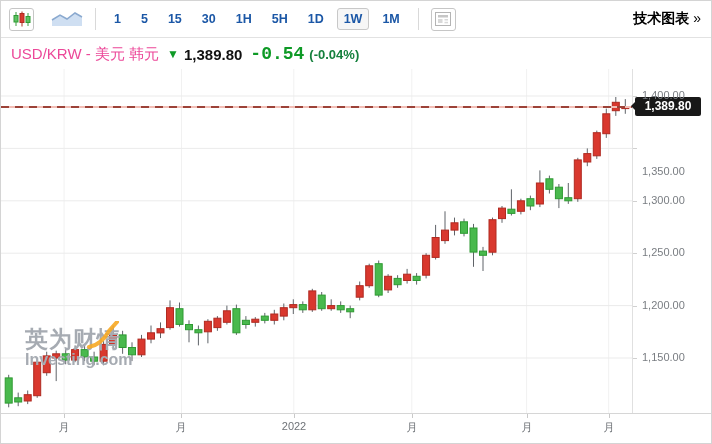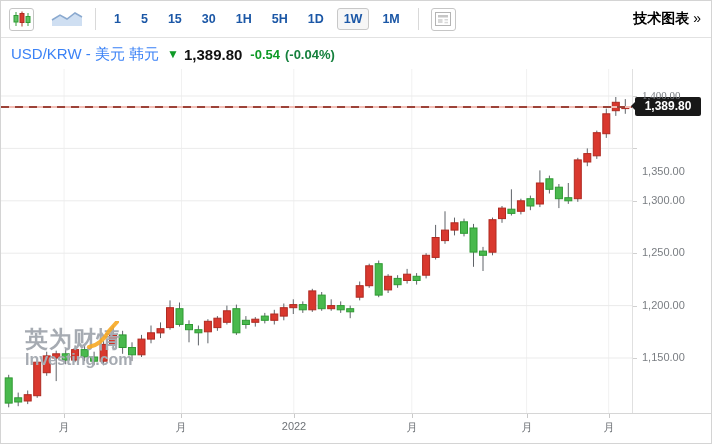--- a/index.html
+++ b/index.html
@@ -23,24 +23,24 @@
             font-family:"Liberation Sans", sans-serif; cursor:pointer; }
   .tf-btn.active { border-color:#c8c8c8; background:#f6f6f6; }
   .layout-btn { margin-left:1px; }
   .spacer { flex:1; }
   .tech-link { color:#000000; font-size:14px; font-weight:bold; text-decoration:none; cursor:pointer; }
   .tech-link .arrow { font-weight:normal; margin-left:4px; }
 
   
   .quote-row { position:absolute; left:0; top:38px; right:0; height:30px;
                display:flex; align-items:center; padding-left:10px; }
-  .q-symbol { font-size:15px; color:#3b82f6; }
+  .q-symbol { font-size:15px; color:#ec4899; }
   .q-arrow  { font-size:12px; margin:0 5px 0 8px; }
   .q-price  { font-size:15px; font-weight:bold; color:#111; }
-  .q-change { font-size:13px; font-weight:bold; margin-left:8px; }
+  .q-change { font-size:18px; font-weight:bold; margin-left:8px;font-family:Liberation Mono, monospace; }
   .q-pct    { font-size:13px; font-weight:bold; margin-left:5px; }
 
   
   .chart-region { position:absolute; left:0; top:68px; right:0; bottom:0; }
   #plot { position:absolute; left:0; top:0; cursor:crosshair; }
   .y-axis { position:absolute; left:631px; right:0; top:0; height:344px;
             border-left:1px solid #e0e0e0; }
   .y-label { position:absolute; left:9px; font-size:11px; color:#797d82; white-space:nowrap; }
   .y-tick  { position:absolute; left:0; width:4px; height:1px; background:#d0d0d0; }
   .x-axis { position:absolute; left:0; right:0; top:344px; height:32px;
@@ -266,21 +266,21 @@
         <line x1="614.8" x2="614.8" y1="28.0" y2="46.9" stroke="#5f6368" stroke-width="1"></line>
         <rect x="611.3" y="33.3" width="7" height="8.4" fill="#d9382e" stroke="#b02a21" stroke-width="1"></rect>
         <line x1="624.3" x2="624.3" y1="30.1" y2="44.8" stroke="#5f6368" stroke-width="1"></line>
         <rect x="620.8" y="37.5" width="7" height="2.1" fill="#d9382e" stroke="#b02a21" stroke-width="1"></rect>
       </svg>
 
     <div class="cur-line" id="cur-line" style="top: 37px;"></div>
 
     <div class="y-axis" id="y-axis">
       <div class="price-badge" id="price-badge" style="top: 28px; background: rgb(24, 24, 24); color: rgb(255, 255, 255);">1,389.80</div>
-    <div class="y-label" style="top: 20px; font-family: Liberation Serif, serif;">1,400.00</div>
+    <div class="y-label" style="top: 20px;">1,400.00</div>
         <div class="y-tick" style="top: 27px;"></div>
         <div class="y-label" style="top: 72px; margin-top: 24px;">1,350.00</div>
         <div class="y-tick" style="top: 79px;"></div>
         <div class="y-label" style="top: 125px;">1,300.00</div>
         <div class="y-tick" style="top: 132px;"></div>
         <div class="y-label" style="top: 177px;">1,250.00</div>
         <div class="y-tick" style="top: 184px;"></div>
         <div class="y-label" style="top: 230px;">1,200.00</div>
         <div class="y-tick" style="top: 237px;"></div>
         <div class="y-label" style="top: 282px;">1,150.00</div>

